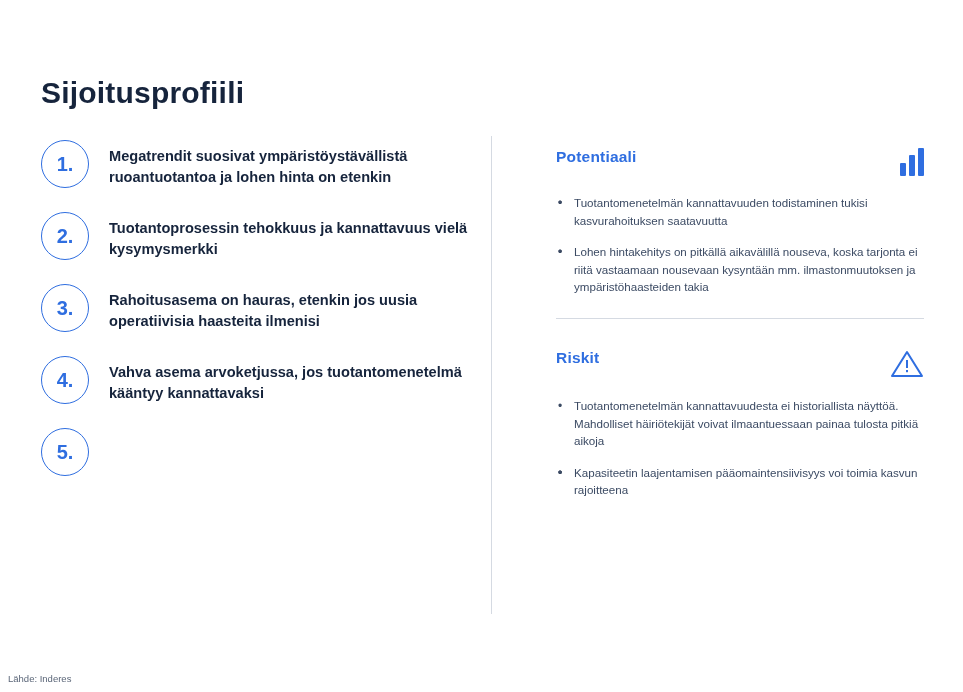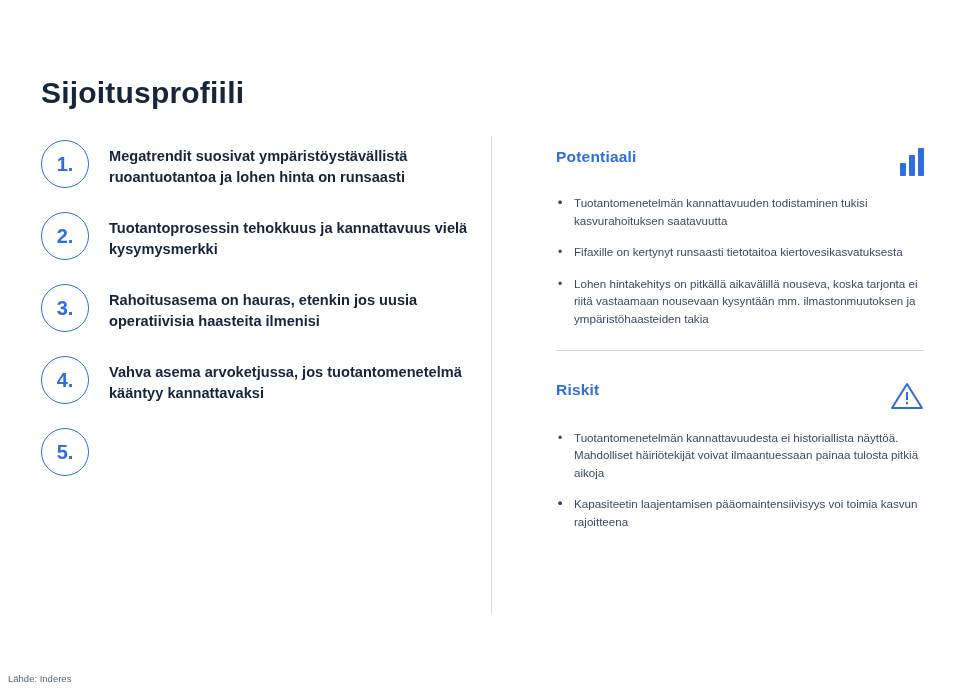--- a/index.html
+++ b/index.html
@@ -173,21 +173,21 @@
 <body>
 
 <div class="slide">
 
   <div class="page-title">Sijoitusprofiili</div>
 
   <div class="left-col">
 
     <div class="point-row r1">
       <div class="point-circle">1.</div>
-      <div class="point-text">Megatrendit suosivat ympäristöystävällistä ruoantuotantoa ja lohen hinta on runsaasti</div>
+      <div class="point-text">Megatrendit suosivat ympäristöystävällistä ruoantuotantoa ja lohen hinta on etenkin</div>
     </div>
 
     <div class="point-row r2">
       <div class="point-circle">2.</div>
       <div class="point-text">Tuotantoprosessin tehokkuus ja kannattavuus vielä kysymysmerkki</div>
     </div>
 
     <div class="point-row r3">
       <div class="point-circle">3.</div>
       <div class="point-text">Rahoitusasema on hauras, etenkin jos uusia operatiivisia haasteita ilmenisi</div>
@@ -213,21 +213,21 @@
         <div class="block-title">Potentiaali</div>
         <div class="bars">
           <span class="b1"></span>
             <span class="b2"></span>
             <span class="b3"></span>
         </div>
       </div>
       <ul class="bullets">
         <li><span class="dot">•</span></li>
         <li><span class="dot">•</span><span>Tuotantomenetelmän kannattavuuden todistaminen tukisi kasvurahoituksen saatavuutta</span></li>
-        <li><span class="dot">•</span><span>Fifaxille on kertynyt runsaasti tietotaitoa kiertovesikasvatuksesta</span></li>
+        <li><span class="dot">•</span></li>
         <li><span class="dot">•</span><span>Lohen hintakehitys on pitkällä aikavälillä nouseva, koska tarjonta ei riitä vastaamaan nousevaan kysyntään mm. ilmastonmuutoksen ja ympäristöhaasteiden takia</span></li>
       </ul>
     </div>
 
     <div class="h-divider"></div>
 
     <div class="risk-section">
       <div class="block-head">
         <div class="block-title">Riskit</div>
         <svg class="warn-icon" viewBox="0 0 34 30">

